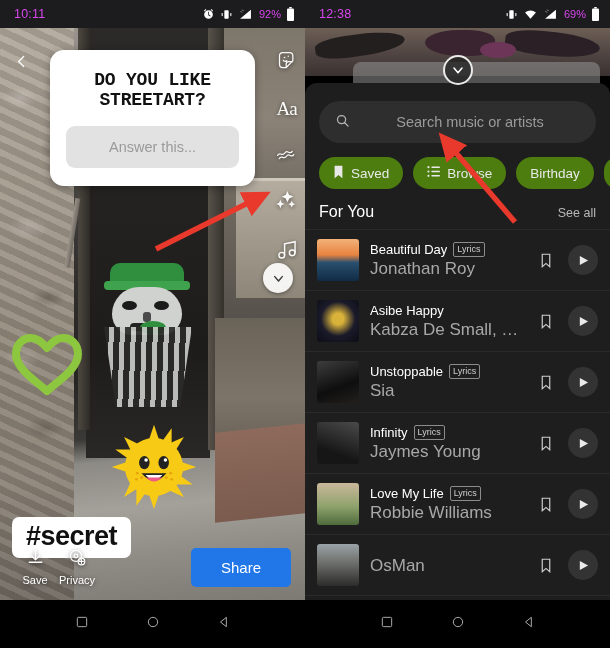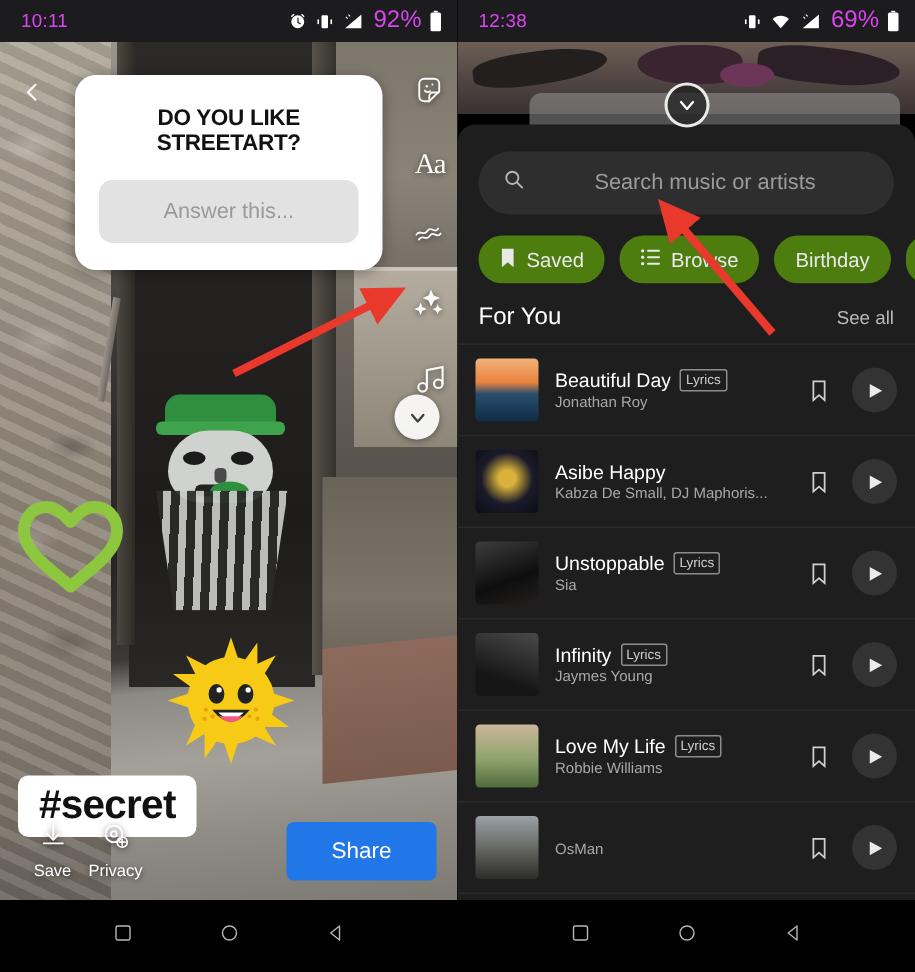--- a/index.html
+++ b/index.html
@@ -14,21 +14,21 @@
 
   
   .statusbar {
     height: 28px; background: #1c1c1e; color: #d946ef;
     display: flex; align-items: center; justify-content: space-between;
     padding: 0 10px 0 14px; font-size: 12.5px; position: relative; z-index: 40;
   }
   .statusbar .clock { letter-spacing: .2px; }
   .sb-right { display: flex; align-items: center; gap: 5px; }
   .sb-icon { display: inline-flex; align-items: center; }
-  .batt-pct { font-size: 16px; margin-left: 1px; }
+  .batt-pct { font-size: 11px; margin-left: 1px; }
 
   
   .story { position: absolute; top: 28px; left: 0; right: 0; bottom: 48px; overflow: hidden; }
   .photo-bg {
     position: absolute; inset: 0;
     background:
       
       linear-gradient(180deg, rgba(0,0,0,0) 68%, rgba(150,145,138,.0) 100%),
       linear-gradient(175deg,#9b958c 0%, #8e887f 8%, #6e675f 16%, #55514c 24%,
                       #3b3936 34%, #2c2b29 48%, #262523 60%, #3d3a35 70%,
@@ -109,22 +109,22 @@
   
   .heart-draw {
     position: absolute; left: 10px; top: 303px; width: 74px; height: 66px;
   }
   .q-sticker {
     position: absolute; left: 50px; top: 22px; width: 205px;
     background: #fff; border-radius: 14px; padding: 20px 16px 18px;
     box-shadow: 0 2px 9px rgba(0,0,0,.32);
   }
   .q-title {
-    font-family: Liberation Sans, sans-serif;
-    font-weight: 700; font-size: 15px; text-align: center; color: #111;
+    font-family: Liberation Mono, monospace;
+    font-weight: 700; font-size: 18px; text-align: center; color: #111;
     letter-spacing: -.2px;
   }
   .q-answer {
     margin-top: 16px; background: #e2e2e2; border-radius: 9px;
     height: 42px; display: flex; align-items: center; justify-content: center;
     color: #9a9a9a; font-size: 14.5px;
   }
   .sun-sticker {
     position: absolute; left: 110px; top: 395px; width: 88px; height: 88px;
   }
@@ -234,21 +234,21 @@
   .art.a4 { background: linear-gradient(180deg,#cbb79b 0%, #8fa36d 55%, #4f6b3c 100%); }
   .art.a5 { background: linear-gradient(180deg,#9aa2a8 0%, #6d6f6a 45%, #2c2c2a 100%); }
   .song-meta { flex: 1 1 auto; min-width: 0; }
   .song-line { display: flex; align-items: center; gap: 6px; }
   .song-title { color: #fff; font-size: 13px; white-space: nowrap;
     overflow: hidden; text-overflow: ellipsis; }
   .lyrics-tag {
     border: 1px solid #8c8c8c; color: #cfcfcf; font-size: 9px;
     border-radius: 2px; padding: 0 3px 1px; line-height: 12px; flex: 0 0 auto;
   }
-  .song-artist { color: #a8a8a8; font-size: 10px; margin-top: 2px;
+  .song-artist { color: #a8a8a8; font-size: 17px; margin-top: 2px;
     white-space: nowrap; overflow: hidden; text-overflow: ellipsis; }
   .bookmark-btn { width: 22px; display: flex; justify-content: center; flex: 0 0 auto; }
   .play-btn {
     width: 30px; height: 30px; border-radius: 50%; background: #333;
     display: flex; align-items: center; justify-content: center; flex: 0 0 auto;
   }
   .arrow-right { position: absolute; left: 0; top: 0; width: 305px; height: 600px;
     pointer-events: none; z-index: 20; }
 
   

